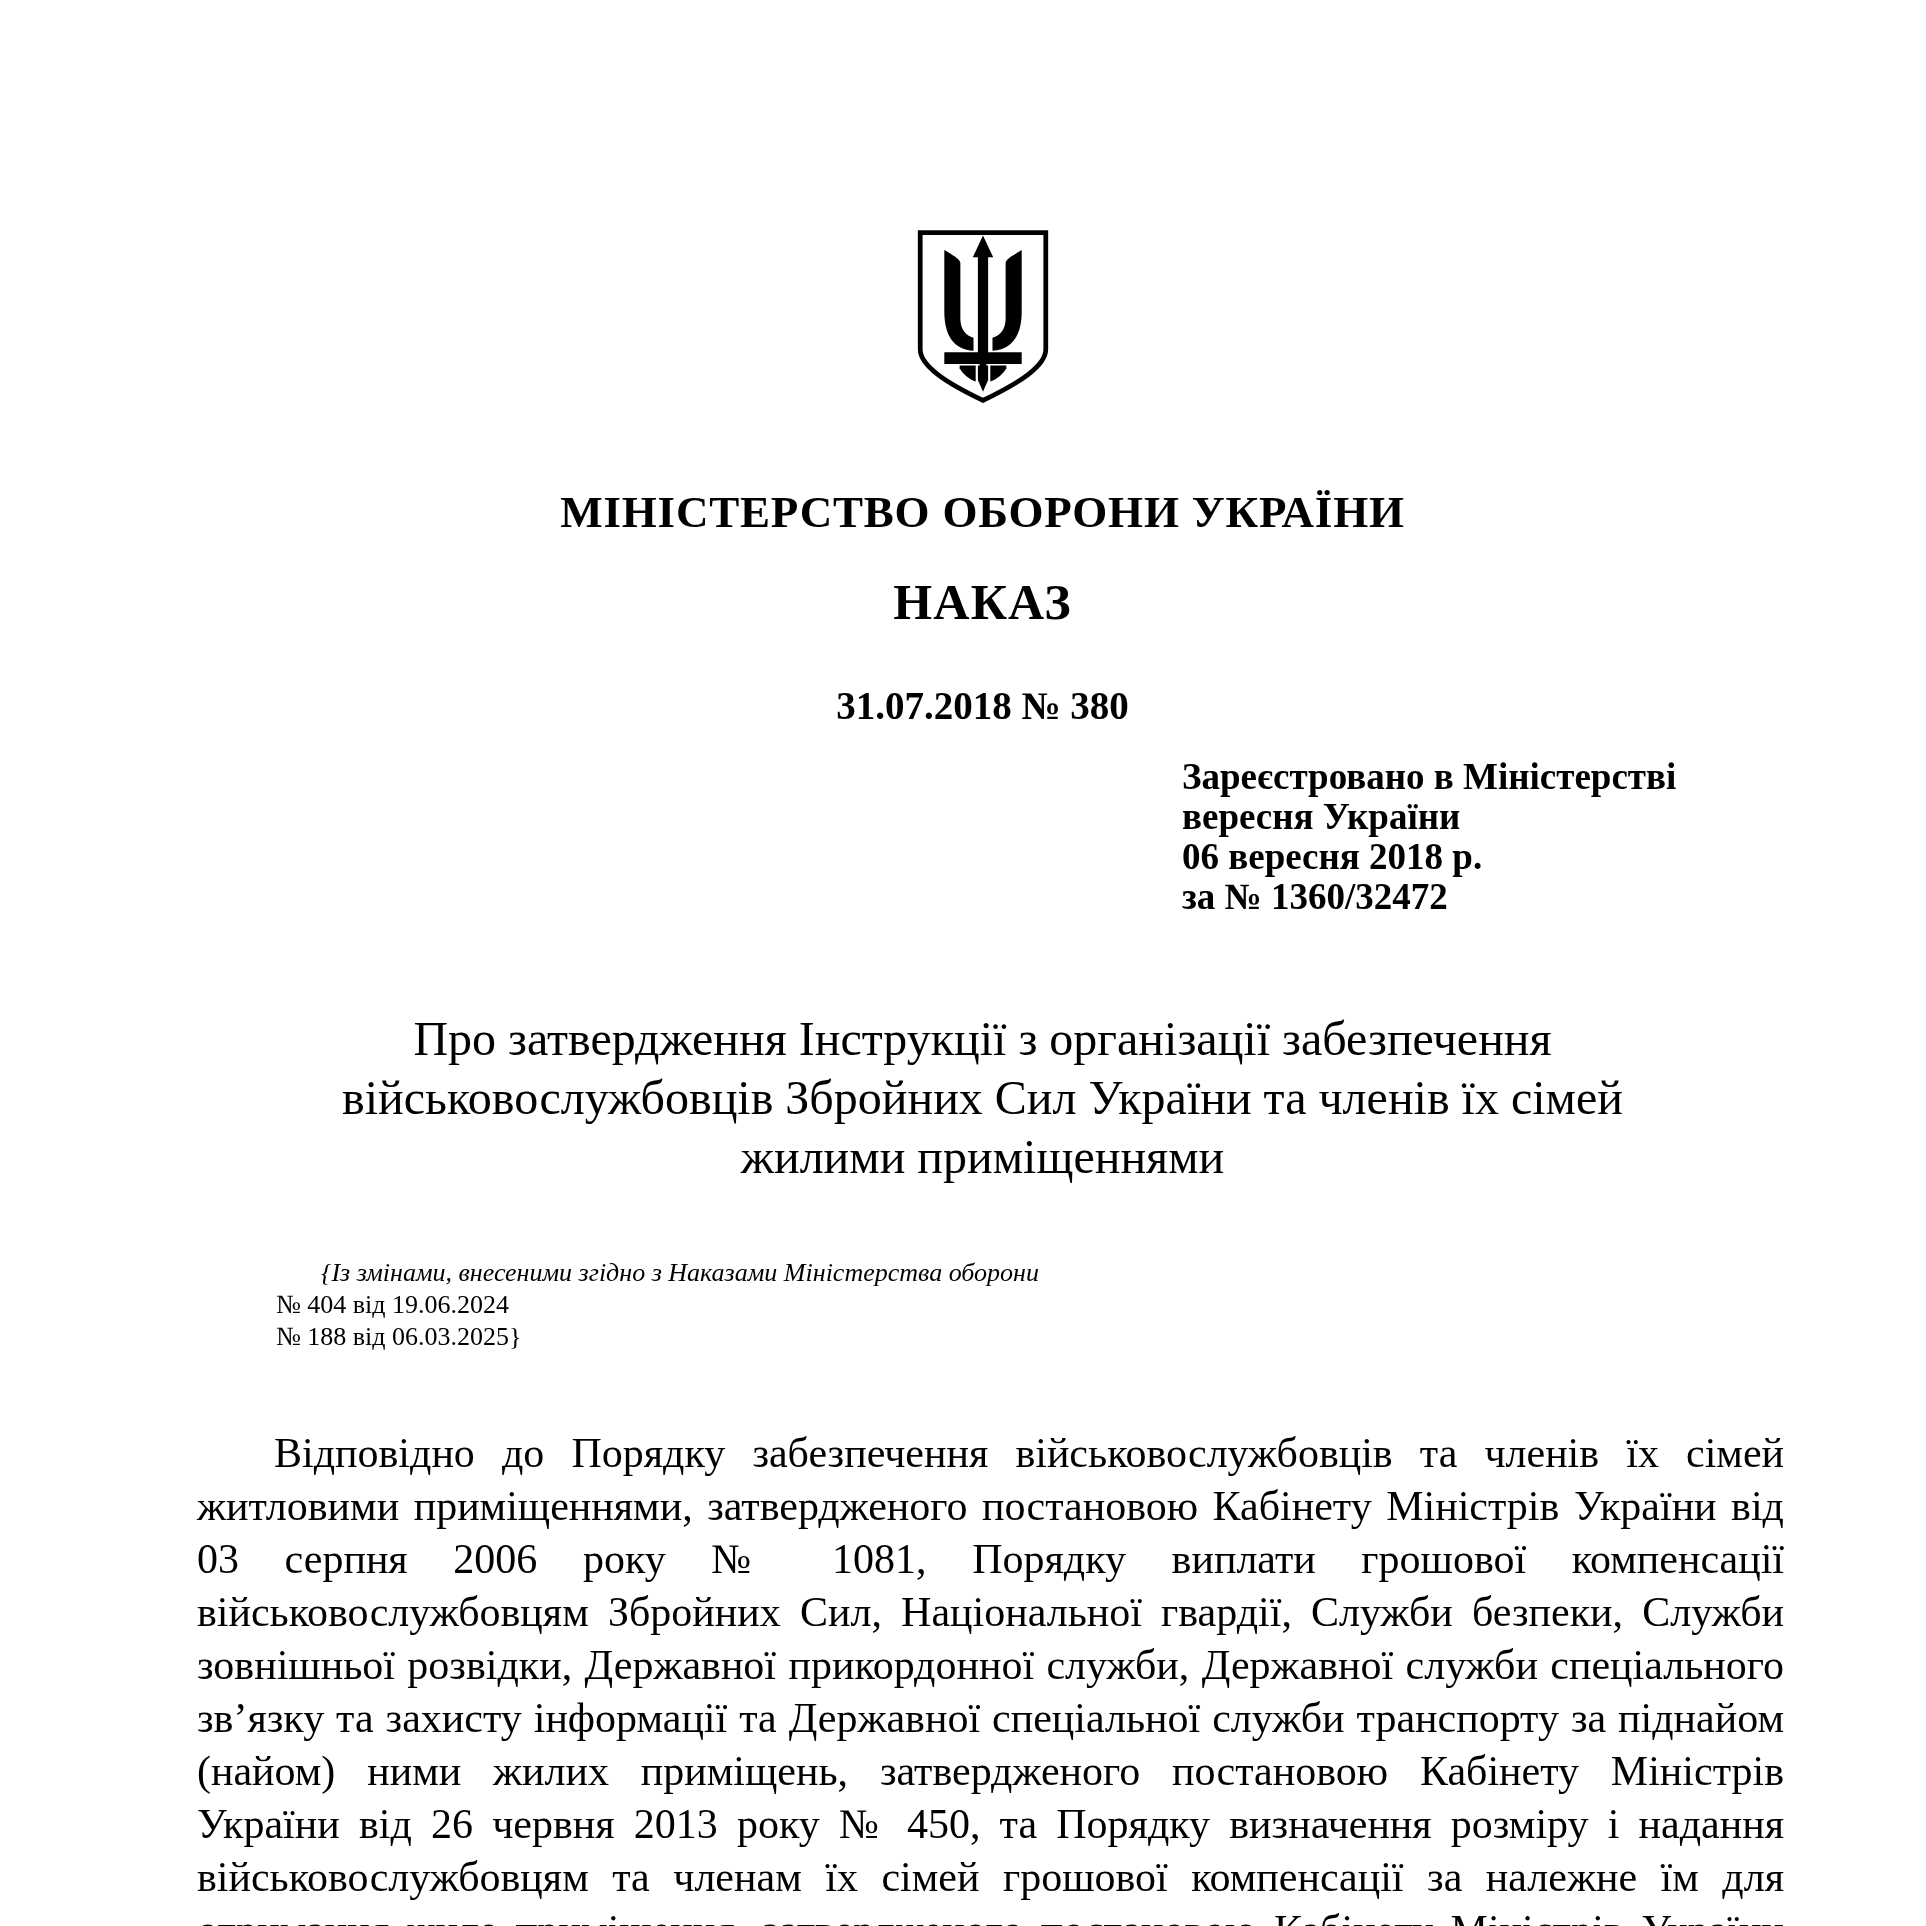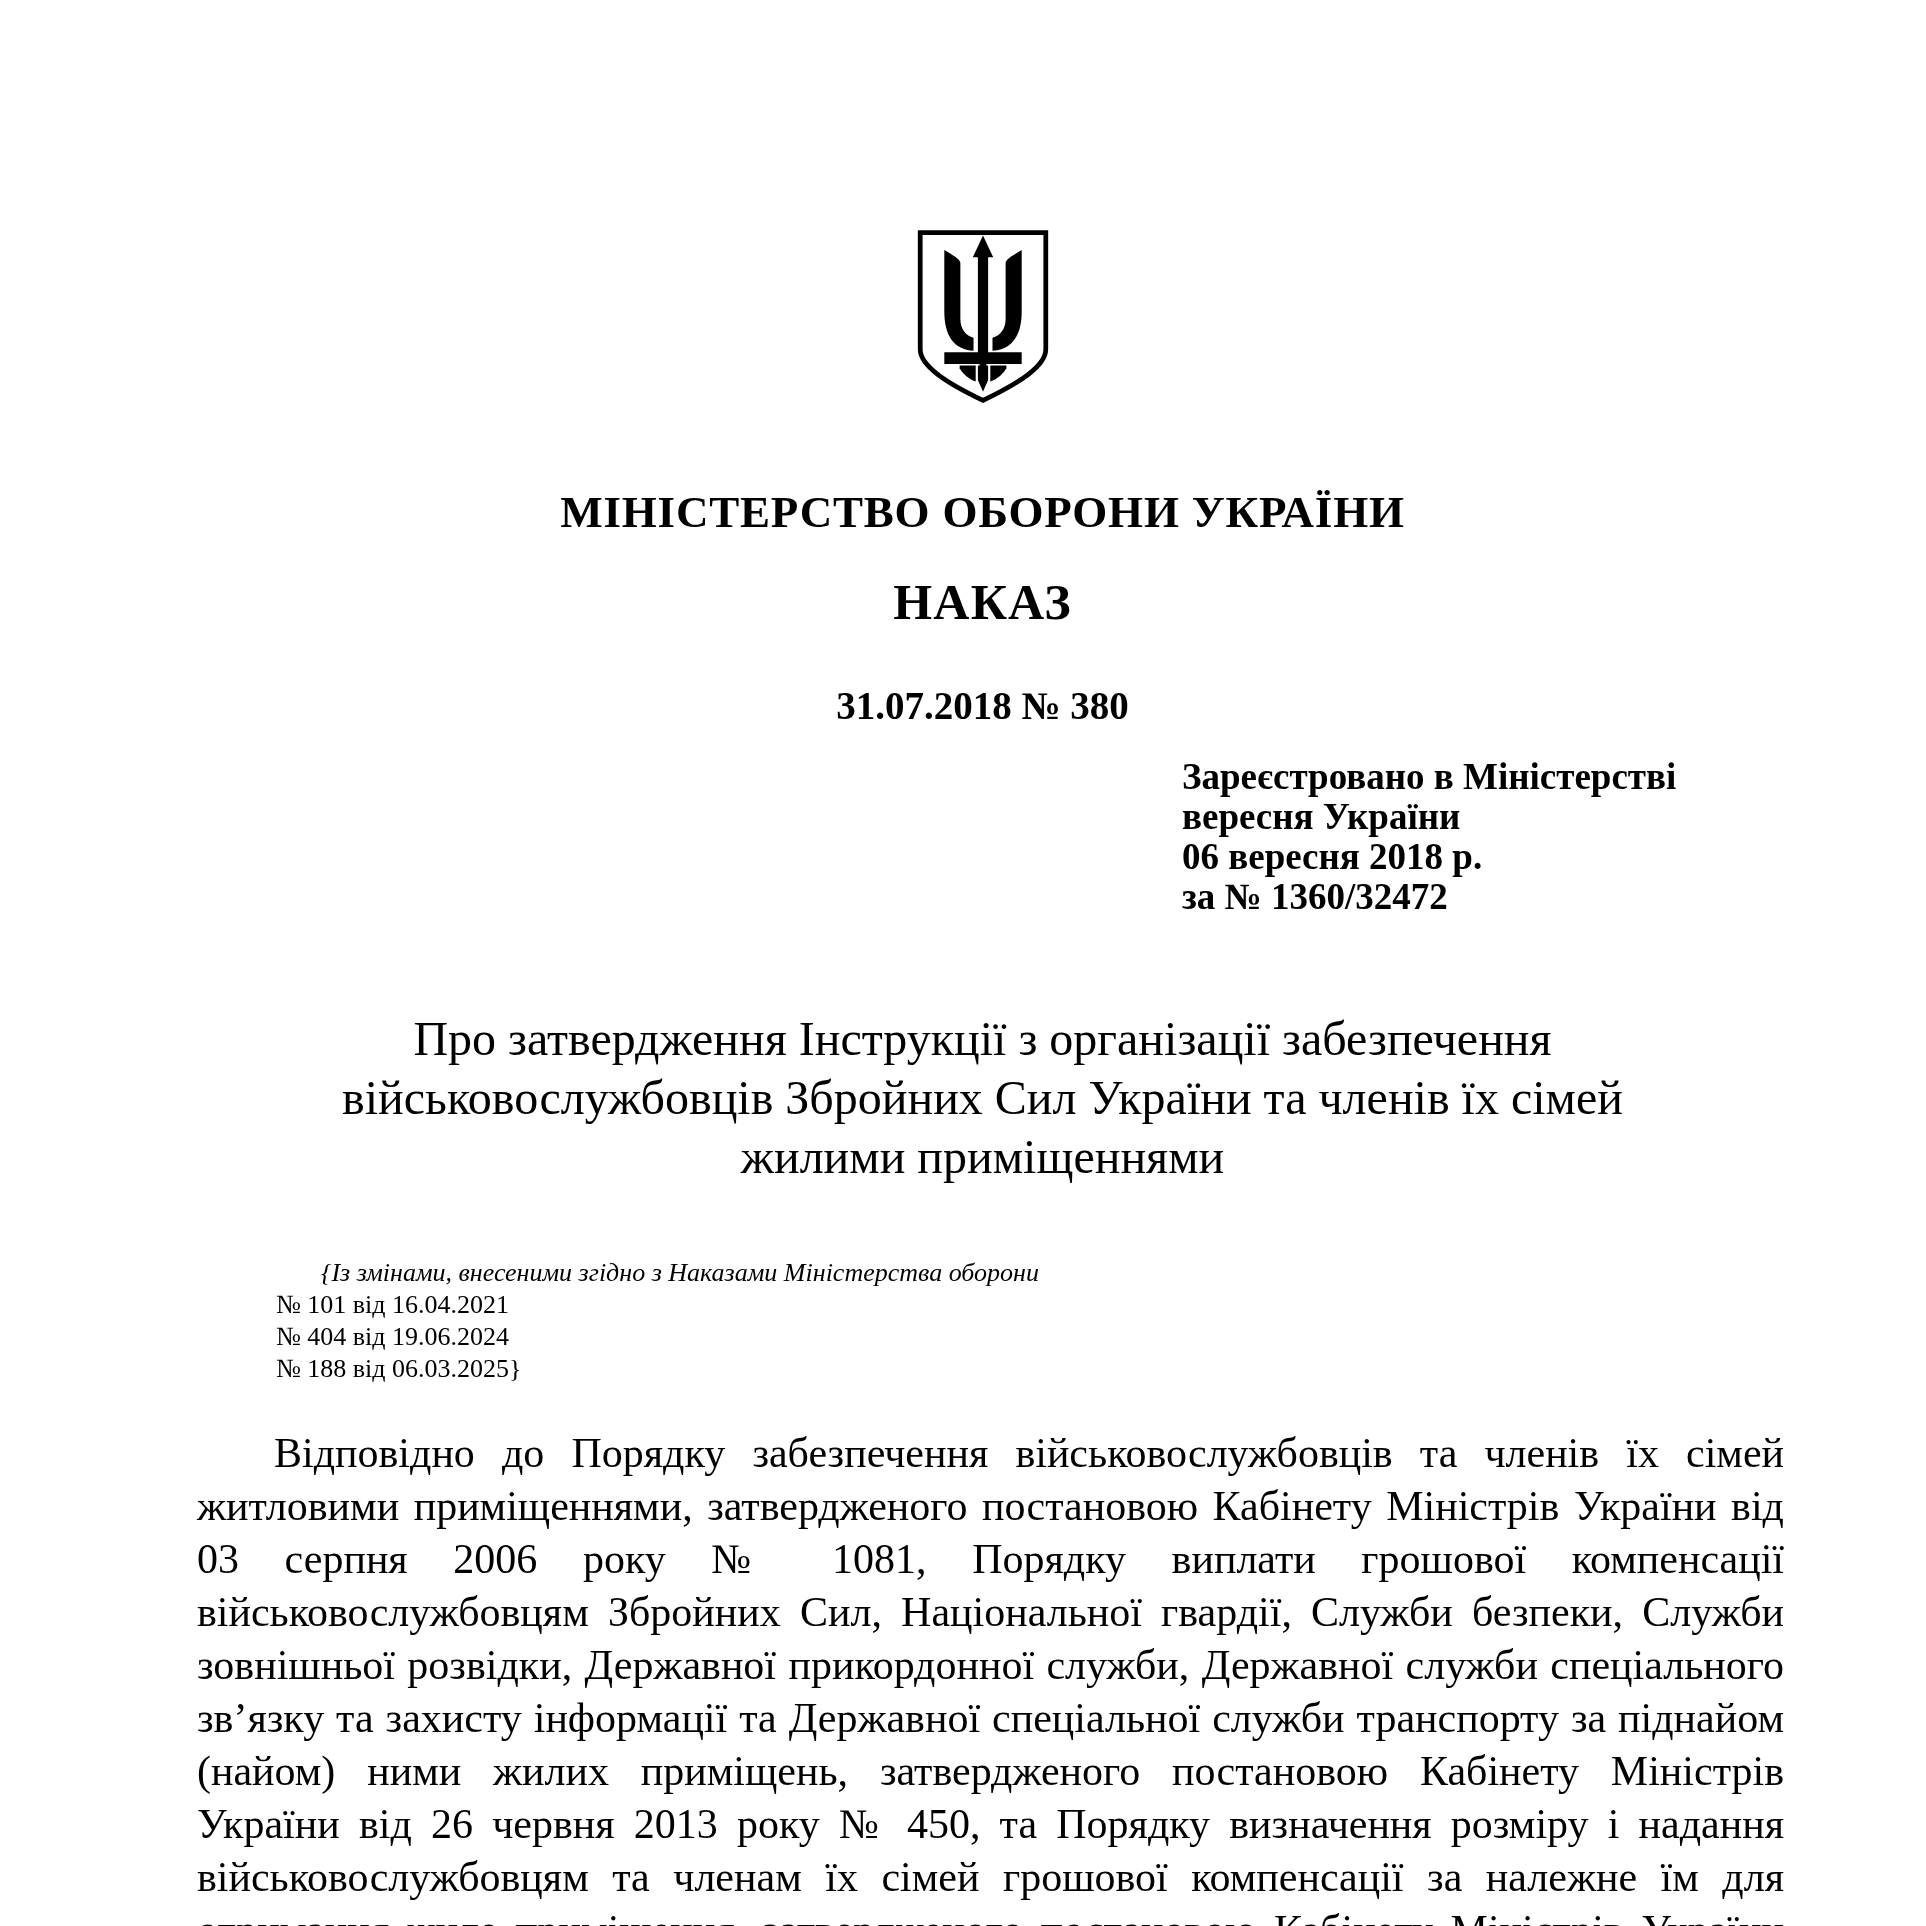--- a/index.html
+++ b/index.html
@@ -96,21 +96,20 @@
     <div>Зареєстровано в Міністерстві</div>
     <div>вересня України</div>
     <div>06 вересня 2018 р.</div>
     <div>за № 1360/32472</div>
   </div>
 
   <div class="doc-title">Про затвердження Інструкції з організації забезпечення військовослужбовців Збройних Сил України та членів їх сімей жилими приміщеннями</div>
 
   <div class="amendments">
     <div class="intro">{Із змінами, внесеними згідно з Наказами Міністерства оборони</div>
-    <div>№ 101 від 16.04.2021</div>
     <div>№ 404 від 19.06.2024</div>
     <div>№ 188 від 06.03.2025}</div>
   </div>
 
   <div class="body-text">
     <p>Відповідно до Порядку забезпечення військовослужбовців та членів їх сімей житловими приміщеннями, затвердженого постановою Кабінету Міністрів України від 03 серпня 2006 року № 1081, Порядку виплати грошової компенсації військовослужбовцям Збройних Сил, Національної гвардії, Служби безпеки, Служби зовнішньої розвідки, Державної прикордонної служби, Державної служби спеціального зв’язку та захисту інформації та Державної спеціальної служби транспорту за піднайом (найом) ними жилих приміщень, затвердженого постановою Кабінету Міністрів України від 26 червня 2013 року № 450, та Порядку визначення розміру і надання військовослужбовцям та членам їх сімей грошової компенсації за належне їм для отримання жиле приміщення, затвердженого постановою Кабінету Міністрів України від 02 вересня 2015 року № 728, з метою вдосконалення забезпечення військовослужбовців Збройних Сил України та членів їх сімей жилими приміщеннями</p>
 
   </div>
 
 </div>

